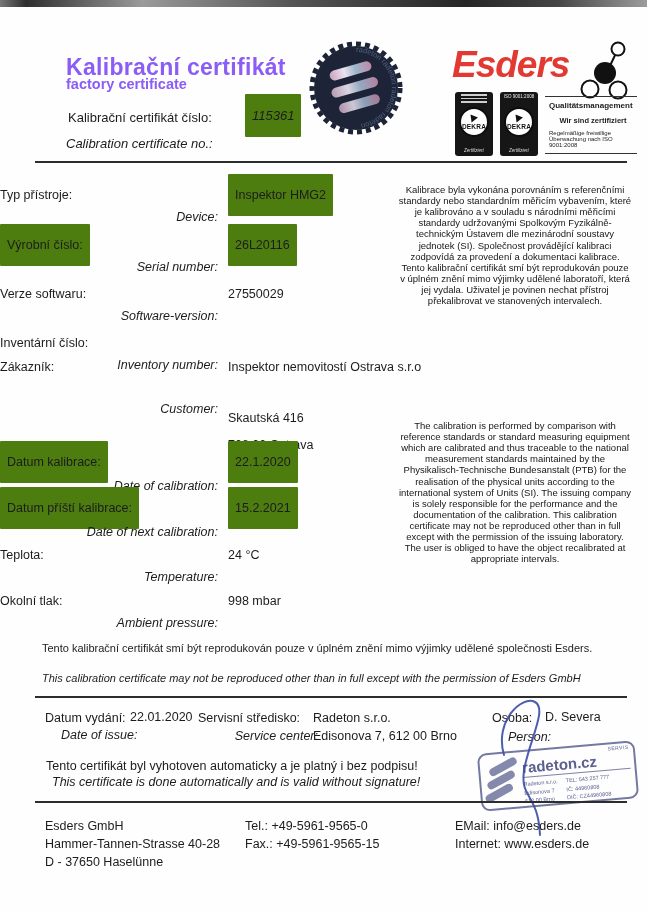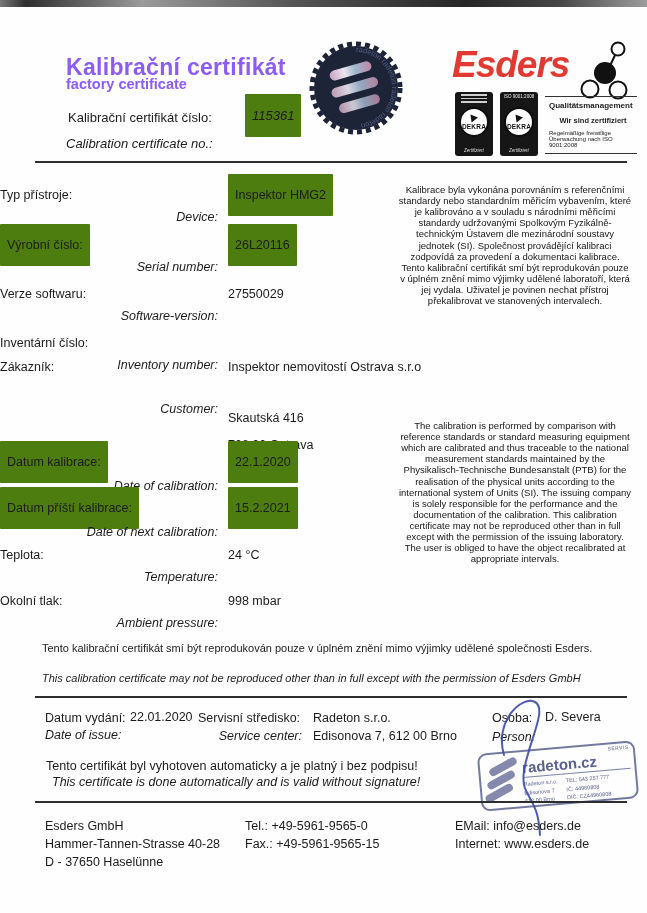--- a/index.html
+++ b/index.html
@@ -55,21 +55,21 @@
   .fvalue { margin-left:10px; white-space:nowrap; }
   .fen { position:absolute; width:218px; text-align:right; font-style:italic; font-size:12.5px; }
   .addr { position:absolute; left:228px; font-size:12.5px; white-space:nowrap; }
 
   .para { position:absolute; left:398px; width:234px; font-size:9.5px; line-height:1.17; text-align:center; color:#161616; }
 
   .disc-cs { position:absolute; left:42px; top:642px; font-size:11px; }
   .disc-en { position:absolute; left:42px; top:672px; font-size:11px; font-style:italic; }
 
   .issue-label { font-size:12.5px; position:absolute; }
-  .issue-en { font-size:12.5px; font-style:italic; position:absolute; }
+  .issue-en { font-size:12.5px; font-style:italic; position:absolute;margin-left:16px; }
   .issue-val { font-size:12.5px; position:absolute; white-space:nowrap; }
 
   .stmt-cs { position:absolute; left:46px; top:759px; font-size:12.5px; }
   .stmt-en { position:absolute; left:52px; top:775px; font-size:12.5px; font-style:italic; }
 
   .stamp {
     position:absolute; left:479px; top:747px; width:158px; height:58px;
     border:2.5px solid rgba(92,97,144,.85); border-radius:9px; transform:rotate(-5deg);
     display:flex; color:#5c6190; background:rgba(255,255,255,.25);
   }

